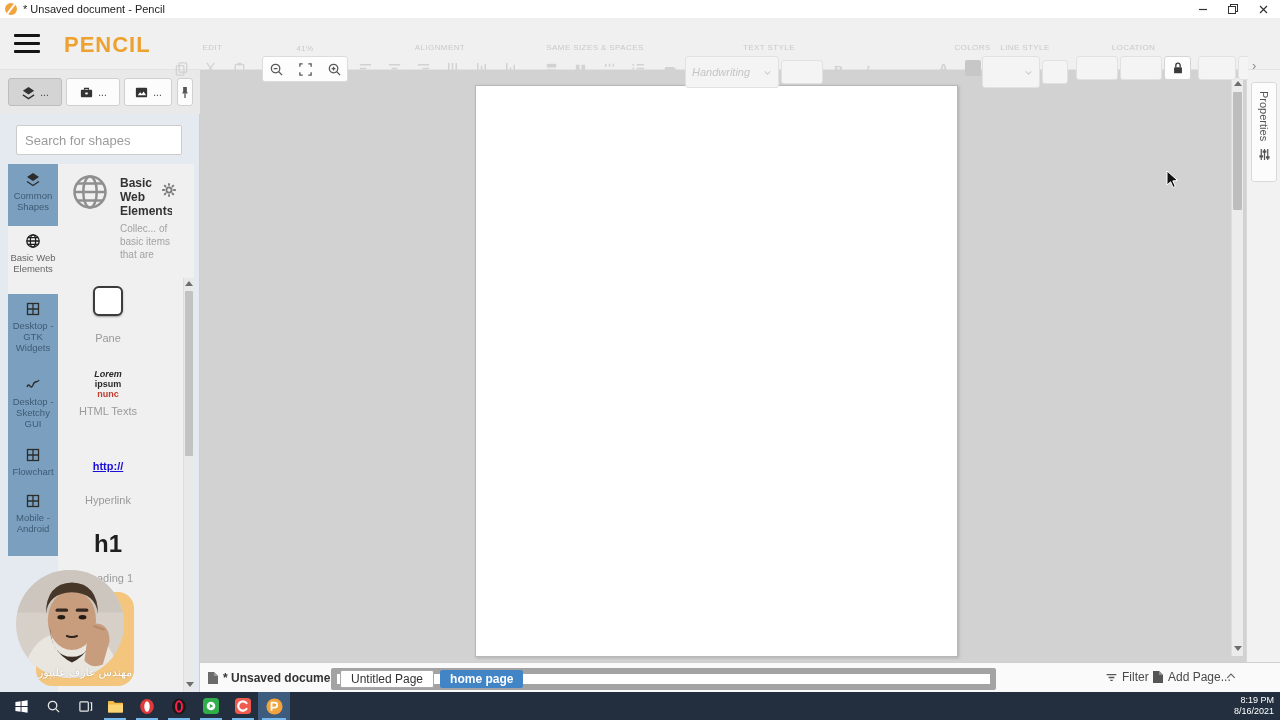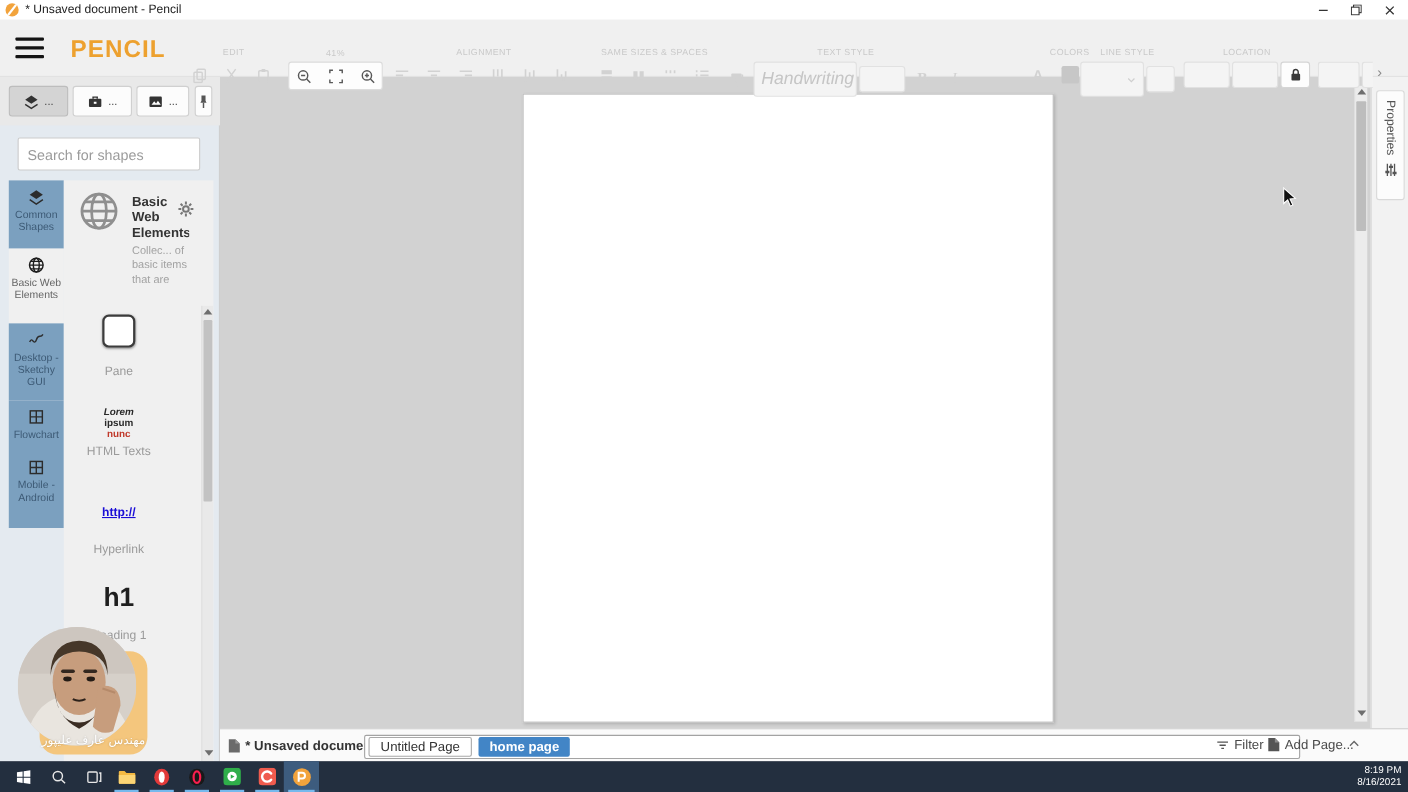--- a/index.html
+++ b/index.html
@@ -21,21 +21,21 @@
   .burger{position:absolute;left:14px;top:16px;width:26px;height:19px;display:flex;flex-direction:column;justify-content:space-between}
   .burger i{height:3.4px;background:#141414;border-radius:1px}
   .logo{position:absolute;left:64px;top:14px;font-size:22px;font-weight:bold;letter-spacing:1px;color:#eda12f}
   .tgroup{position:absolute;top:38px;display:flex;align-items:center;gap:2px}
   .tlabel{position:absolute;top:-13px;left:0;width:100%;text-align:center;font-size:8px;letter-spacing:.4px;color:#c9c9c9;white-space:nowrap}
   .tbtn{width:27px;height:24px;display:flex;align-items:center;justify-content:center;color:#d2d2d2;border-radius:3px;flex:none}
   .tbtn.en{color:#585858}
   .wgroup{background:#fdfdfd;border:1px solid #dcdcdc;border-radius:3px;display:flex}
   .lockbtn{background:#fdfdfd;border:1px solid #d5d5d5;color:#3a3a3a}
   .tfield{height:24px;background:#f4f4f4;border:1px solid #e1e1e1;border-radius:3px;flex:none}
-  .tselect{display:flex;align-items:center;justify-content:space-between;padding:15px 6px;color:#c5c5c5;font-size:16px;font-style:italic}
+  .tselect{display:flex;align-items:center;justify-content:space-between;padding:15px 6px;color:#c5c5c5;font-size:11px;font-style:italic}
   .bi{font-family:"Liberation Serif",serif;font-size:14px}
   .cwell{width:16px;height:16px;border-radius:2px}
   .chevR{position:absolute;left:1252px;top:40px;color:#8a8a8a;font-size:13px}
 
   
   .sidebar{position:absolute;left:0;top:70px;width:200px;height:622px;background:#e4eaf0;border-right:1px solid #cfcfcf;z-index:5}
   .tabstrip{position:absolute;left:0;top:0;width:200px;height:44px;background:#e9e9e9}
   .stab{position:absolute;top:8px;height:28px;border:1px solid #d0d0d0;border-radius:3px;background:#fcfcfc;
         display:flex;align-items:center;justify-content:center;gap:4px;color:#444;font-size:10px}
   .stab.active{background:#d4d4d4;border-color:#bdbdbd}
@@ -70,21 +70,21 @@
 
   
   .rightstrip{position:absolute;left:1246px;top:70px;width:34px;height:592px;background:#f2f2f2;border-left:1px solid #d8d8d8;z-index:6}
   .propbtn{position:absolute;left:4px;top:12px;width:26px;height:100px;background:#fcfcfc;border:1px solid #d9d9d9;border-radius:3px;
            display:flex;flex-direction:column;align-items:center;justify-content:flex-start;padding-top:8px;gap:7px;cursor:pointer}
   .propbtn span{writing-mode:vertical-rl;font-size:11px;color:#555}
 
   
   .statusbar{position:absolute;left:200px;top:662px;width:1080px;height:30px;background:#fafafa;border-top:1px solid #cfcfcf;z-index:7}
   .docname{position:absolute;left:23px;top:8px;font-size:12px;font-weight:bold;color:#333}
-  .tabsfield{position:absolute;left:131px;top:5px;width:851px;height:22px;background:#fff;border:1px solid #a3a3a3;border-radius:2px;display:flex;align-items:center;padding:0 3px;gap:6px}
+  .tabsfield{position:absolute;left:131px;top:5px;width:665px;height:22px;background:#fff;border:6px solid #a3a3a3;border-radius:2px;display:flex;align-items:center;padding:0 3px;gap:6px}
   .ptab{height:18px;display:flex;align-items:center;padding:0 10px;font-size:12px;border-radius:2px;cursor:pointer}
   .ptab.plain{border:1px solid #a9a9a9;background:#fff;color:#333}
   .ptab.active{background:#4285c6;color:#fff;font-weight:bold}
   .sbtn{position:absolute;top:7px;display:flex;align-items:center;gap:4px;font-size:12px;color:#4a4a4a;cursor:pointer}
 
   
   .taskbar{position:absolute;left:0;top:692px;width:1280px;height:28px;background:#232f3f;z-index:20}
   .tico{position:absolute;top:0;width:30px;height:28px;display:flex;align-items:center;justify-content:center}
   .tico.run::after{content:"";position:absolute;left:4px;right:4px;bottom:0;height:2px;background:#76b9ed}
   .tico.activeapp{background:#3d5c7e}
@@ -342,20 +342,27 @@
           </svg>
         <span>Common Shapes</span>
       </div>
       <div class="rail-item sel" style="height:68px">
         <svg width="16" height="16" viewBox="0 0 16 16" fill="none" stroke="#1c1c1c" stroke-width="1.3">
             <circle cx="8" cy="8" r="6.2"></circle>
             <ellipse cx="8" cy="8" rx="2.7" ry="6.2"></ellipse>
             <path d="M1.8 8h12.4M2.9 4.6h10.2M2.9 11.4h10.2"></path>
           </svg>
         <span>Basic Web Elements</span>
+      </div>
+      <div class="rail-item" style="height:76px">
+        <svg width="16" height="16" viewBox="0 0 16 16" fill="none" stroke="currentColor" stroke-width="1.3">
+            <rect x="2.5" y="2.5" width="11" height="11"></rect>
+            <path d="M8 2.5v11M2.5 8h11"></path>
+          </svg>
+        <span>Desktop - GTK Widgets</span>
       </div>
       <div class="rail-item" style="height:70px">
         <svg width="16" height="16" viewBox="0 0 16 16" fill="none" stroke="currentColor" stroke-width="1.3">
             <path d="M2 10c2-6 4 4 6-2s4-1 6-5"></path>
           </svg>
         <span>Desktop - Sketchy GUI</span>
       </div>
       <div class="rail-item" style="height:46px">
         <svg width="16" height="16" viewBox="0 0 16 16" fill="none" stroke="currentColor" stroke-width="1.3">
             <rect x="2.5" y="2.5" width="11" height="11"></rect>

